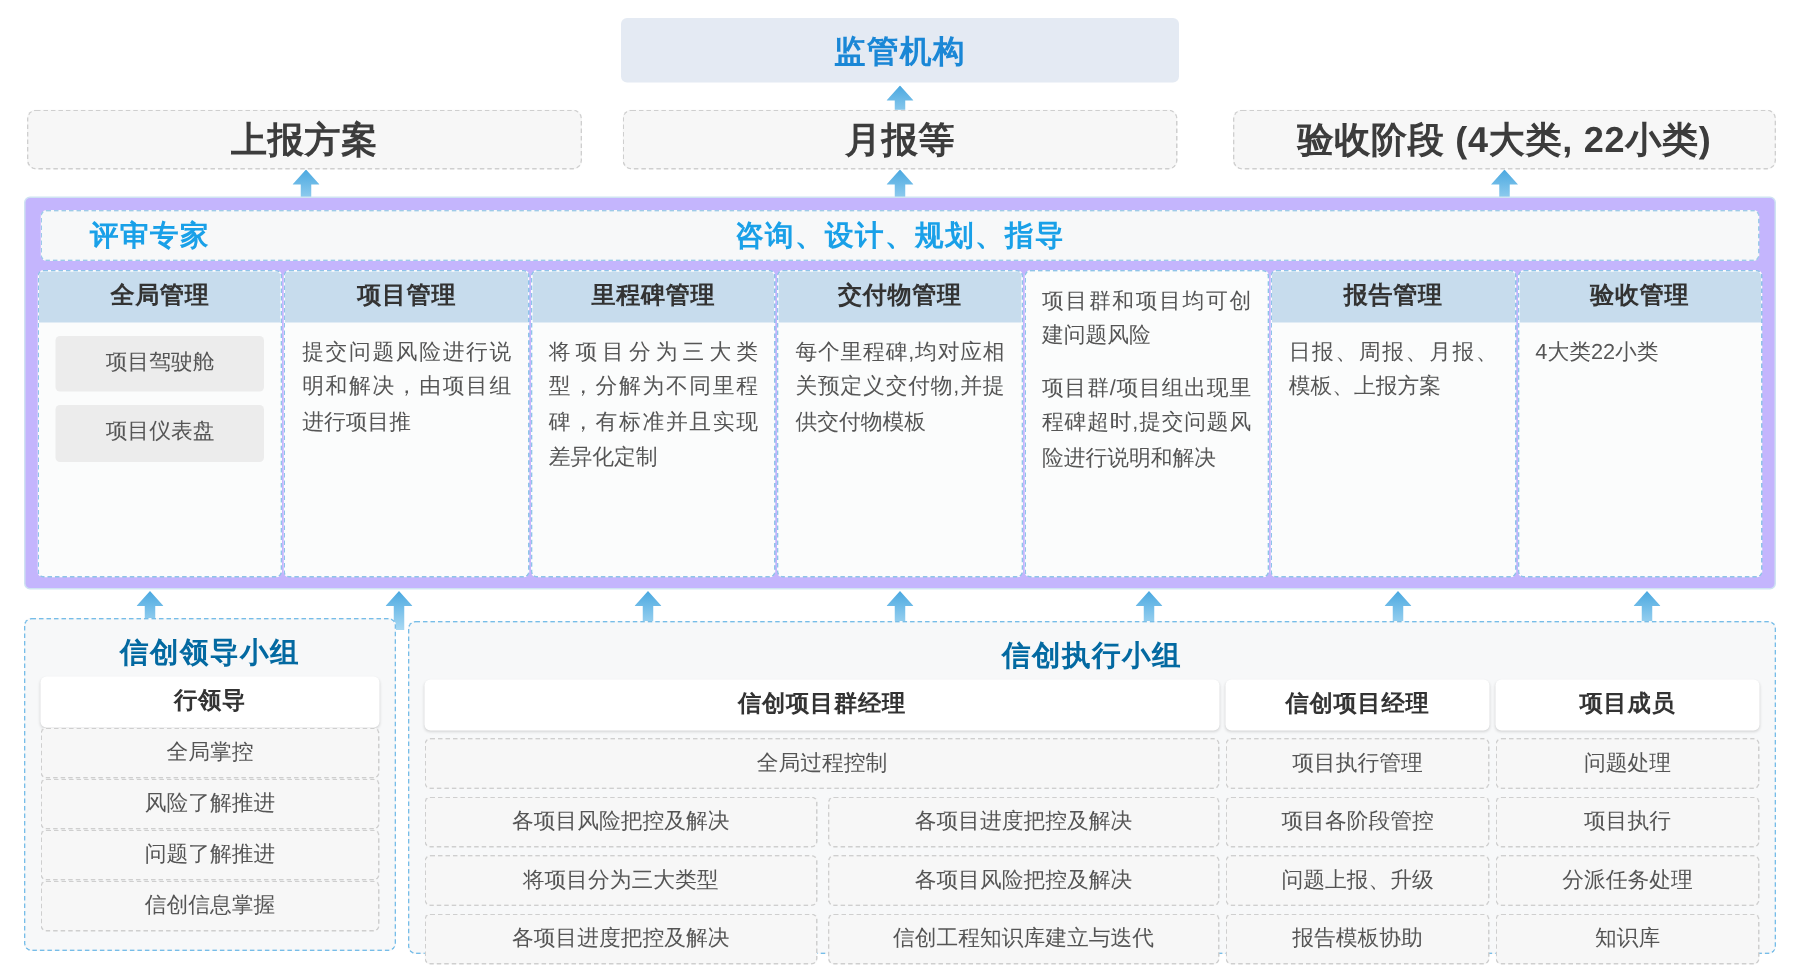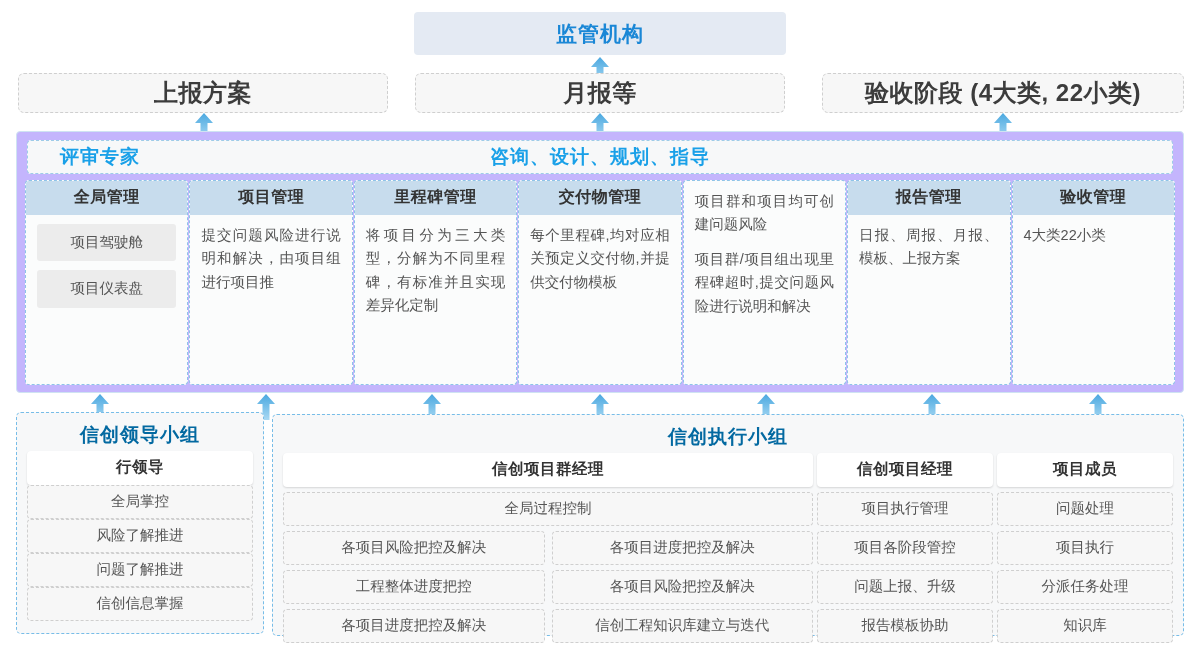--- a/index.html
+++ b/index.html
@@ -319,21 +319,21 @@
   <div class="bottom-panel" id="panel-exec">
     <div class="panel-title">信创执行小组</div>
     <div id="exec-inner">
 
       <div class="exec-group exec-wide">
         <div class="col-head">信创项目群经理</div>
         <div class="cell">全局过程控制</div>
         <div class="subcols">
           <div class="subcol">
             <div class="cell">各项目风险把控及解决</div>
-            <div class="cell">工程整体进度把控</div>
+            <div class="cell">将项目分为三大类型</div>
             <div class="cell">各项目进度把控及解决</div>
           </div>
           <div class="subcol">
             <div class="cell">各项目进度把控及解决</div>
             <div class="cell">各项目风险把控及解决</div>
             <div class="cell">信创工程知识库建立与迭代</div>
           </div>
         </div>
       </div>
 

